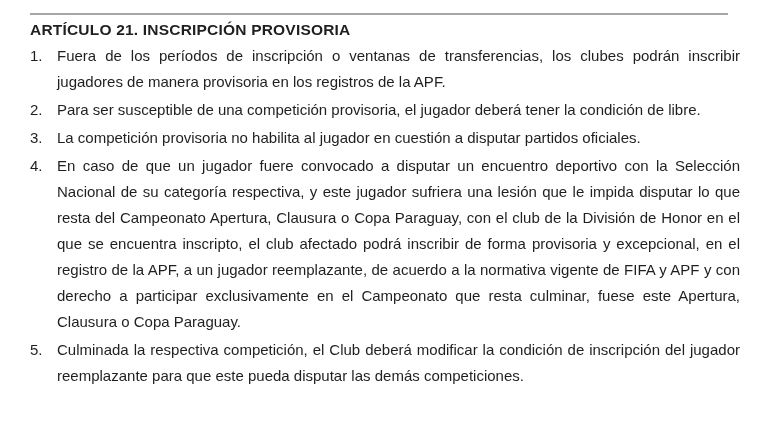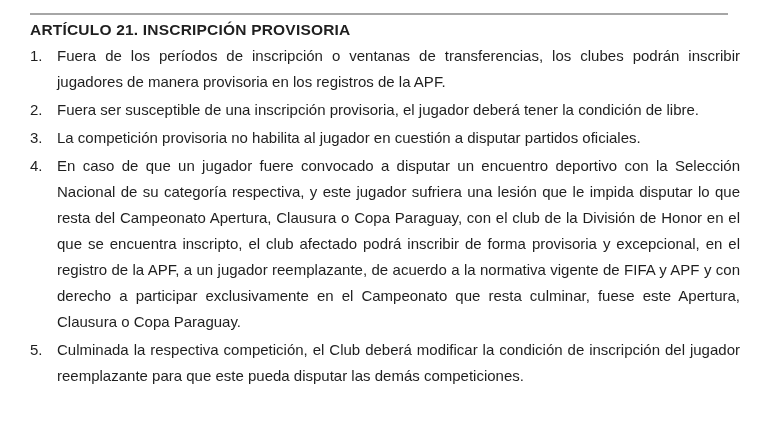--- a/index.html
+++ b/index.html
@@ -66,21 +66,21 @@
   <div class="top-rule"></div>
   <h1 class="article-title">ARTÍCULO 21. INSCRIPCIÓN PROVISORIA</h1>
 
   <div class="clause-list">
     <div class="clause">
       <span class="clause-num">1.</span>
       <p class="clause-text">Fuera de los períodos de inscripción o ventanas de transferencias, los clubes podrán inscribir jugadores de manera provisoria en los registros de la APF.</p>
     </div>
     <div class="clause">
       <span class="clause-num">2.</span>
-      <p class="clause-text">Fuera ser susceptible de una inscripción provisoria, el jugador deberá tener la condición de libre.</p>
+      <p class="clause-text">Para ser susceptible de una competición provisoria, el jugador deberá tener la condición de libre.</p>
     </div>
     <div class="clause">
       <span class="clause-num">3.</span>
       <p class="clause-text">La competición provisoria no habilita al jugador en cuestión a disputar partidos oficiales.</p>
     </div>
     <div class="clause">
       <span class="clause-num">4.</span>
       <p class="clause-text">En caso de que un jugador fuere convocado a disputar un encuentro deportivo con la Selección Nacional de su categoría respectiva, y este jugador sufriera una lesión que le impida disputar lo que resta del Campeonato Apertura, Clausura o Copa Paraguay, con el club de la División de Honor en el que se encuentra inscripto, el club afectado podrá inscribir de forma provisoria y excepcional, en el registro de la APF, a un jugador reemplazante, de acuerdo a la normativa vigente de FIFA y APF y con derecho a participar exclusivamente en el Campeonato que resta culminar, fuese este Apertura, Clausura o Copa Paraguay.</p>
     </div>
     <div class="clause">

